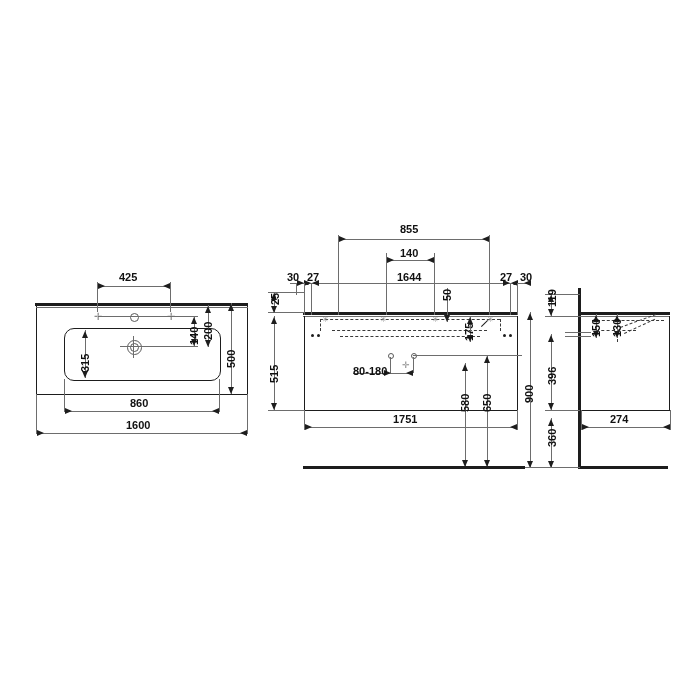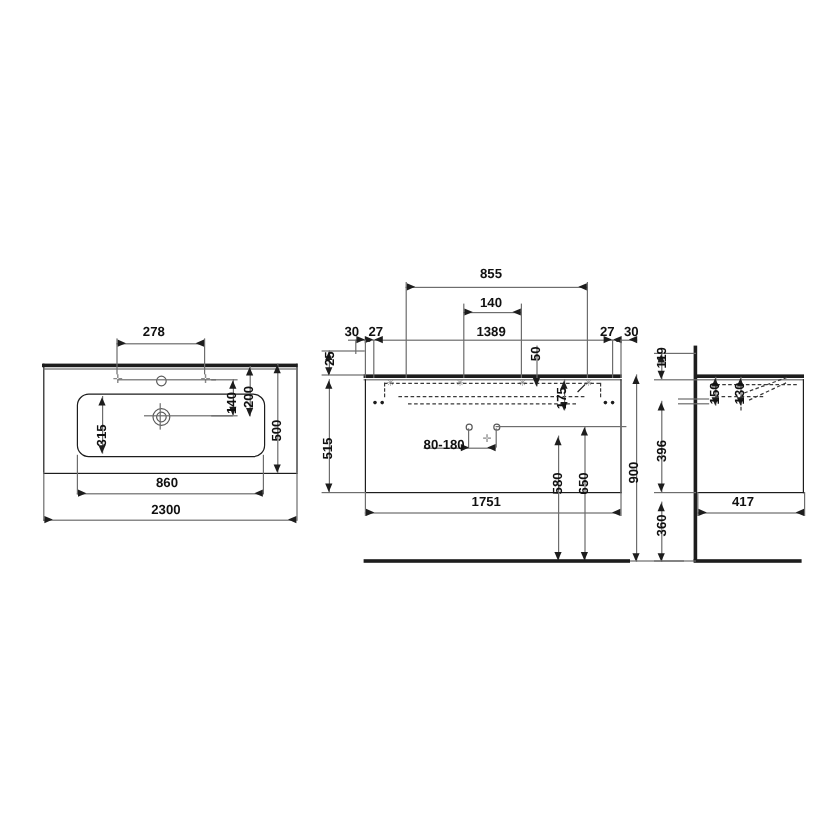--- a/index.html
+++ b/index.html
@@ -131,21 +131,21 @@
     <div class="ring" style="left:127px; top:340px; width:13px; height:13px;"></div>
     <div class="ring" style="left:130px; top:343px; width:7px; height:7px;"></div>
     <div class="ln h" style="left:120px; top:346px; width:74px;"></div>
     <div class="ln v" style="left:133px; top:336px; height:22px;"></div>
 
     <div class="ln v" style="left:97px; top:282px; height:30px;"></div>
     <div class="ln v" style="left:170px; top:282px; height:30px;"></div>
     <div class="ln h" style="left:97px; top:286px; width:73px;"></div>
     <div class="arw right" style="left:98px; top:283px;"></div>
     <div class="arw left" style="left:163px; top:283px;"></div>
-    <div class="dim" style="left:119px; top:272px;">278</div>
+    <div class="dim" style="left:119px; top:272px;">425</div>
 
     <div class="ln h" style="left:176px; top:316px; width:22px;"></div>
     <div class="ln h" style="left:176px; top:346px; width:22px;"></div>
     <div class="ln v" style="left:194px; top:316px; height:30px;"></div>
     <div class="arw up" style="left:191px; top:317px;"></div>
     <div class="arw down" style="left:191px; top:339px;"></div>
     <div class="dim vert" style="left:189px; top:345px;">140</div>
 
     <div class="ln v" style="left:208px; top:305px; height:42px;"></div>
     <div class="arw up" style="left:205px; top:306px;"></div>
@@ -167,21 +167,21 @@
     <div class="ln h" style="left:64px; top:411px; width:155px;"></div>
     <div class="arw right" style="left:65px; top:408px;"></div>
     <div class="arw left" style="left:212px; top:408px;"></div>
     <div class="dim" style="left:130px; top:398px;">860</div>
 
     <div class="ln v" style="left:36px; top:394px; height:40px;"></div>
     <div class="ln v" style="left:247px; top:394px; height:40px;"></div>
     <div class="ln h" style="left:36px; top:433px; width:211px;"></div>
     <div class="arw right" style="left:37px; top:430px;"></div>
     <div class="arw left" style="left:240px; top:430px;"></div>
-    <div class="dim" style="left:126px; top:420px;">2300</div>
+    <div class="dim" style="left:126px; top:420px;">1600</div>
   </div>
 
   <div>
 
     <div class="thick h" style="left:303px; top:312px; width:215px;"></div>
     <div class="ln h" style="left:303px; top:316px; width:215px;"></div>
 
     <div class="obj v" style="left:304px; top:316px; height:95px;"></div>
     <div class="obj v" style="left:517px; top:316px; height:95px;"></div>
     <div class="obj h" style="left:304px; top:410px; width:214px;"></div>
@@ -250,21 +250,21 @@
     <div class="ln v" style="left:386px; top:253px; height:62px;"></div>
     <div class="ln v" style="left:434px; top:253px; height:62px;"></div>
     <div class="ln h" style="left:386px; top:260px; width:48px;"></div>
     <div class="arw right" style="left:387px; top:257px;"></div>
     <div class="arw left" style="left:427px; top:257px;"></div>
     <div class="dim" style="left:400px; top:248px;">140</div>
 
     <div class="ln h" style="left:303px; top:283px; width:215px;"></div>
     <div class="arw right" style="left:304px; top:280px;"></div>
     <div class="arw left" style="left:511px; top:280px;"></div>
-    <div class="dim" style="left:397px; top:272px;">1389</div>
+    <div class="dim" style="left:397px; top:272px;">1644</div>
 
     <div class="ln v" style="left:304px; top:283px; height:32px;"></div>
     <div class="ln v" style="left:311px; top:283px; height:32px;"></div>
     <div class="ln v" style="left:296px; top:283px; height:12px;"></div>
     <div class="ln h" style="left:290px; top:283px; width:14px;"></div>
     <div class="dot" style="left:306px; top:282px;"></div>
     <div class="arw right" style="left:297px; top:280px;"></div>
     <div class="arw left" style="left:312px; top:280px;"></div>
     <div class="dim" style="left:287px; top:272px;">30</div>
     <div class="dim" style="left:307px; top:272px;">27</div>
@@ -330,21 +330,21 @@
     <div class="ln v" style="left:617px; top:314px; height:24px;"></div>
     <div class="arw up" style="left:614px; top:315px;"></div>
     <div class="arw down" style="left:614px; top:331px;"></div>
     <div class="dim vert" style="left:612px; top:337px;">130</div>
 
     <div class="ln v" style="left:581px; top:410px; height:20px;"></div>
     <div class="ln v" style="left:670px; top:410px; height:20px;"></div>
     <div class="ln h" style="left:581px; top:427px; width:89px;"></div>
     <div class="arw right" style="left:582px; top:424px;"></div>
     <div class="arw left" style="left:663px; top:424px;"></div>
-    <div class="dim" style="left:610px; top:414px;">417</div>
+    <div class="dim" style="left:610px; top:414px;">274</div>
 
     <div class="ln h" style="left:545px; top:294px; width:35px;"></div>
     <div class="ln h" style="left:545px; top:316px; width:35px;"></div>
     <div class="ln v" style="left:551px; top:294px; height:22px;"></div>
     <div class="arw up" style="left:548px; top:295px;"></div>
     <div class="arw down" style="left:548px; top:309px;"></div>
     <div class="dim vert" style="left:547px; top:307px;">119</div>
 
     <div class="ln v" style="left:551px; top:334px; height:76px;"></div>
     <div class="arw up" style="left:548px; top:335px;"></div>

